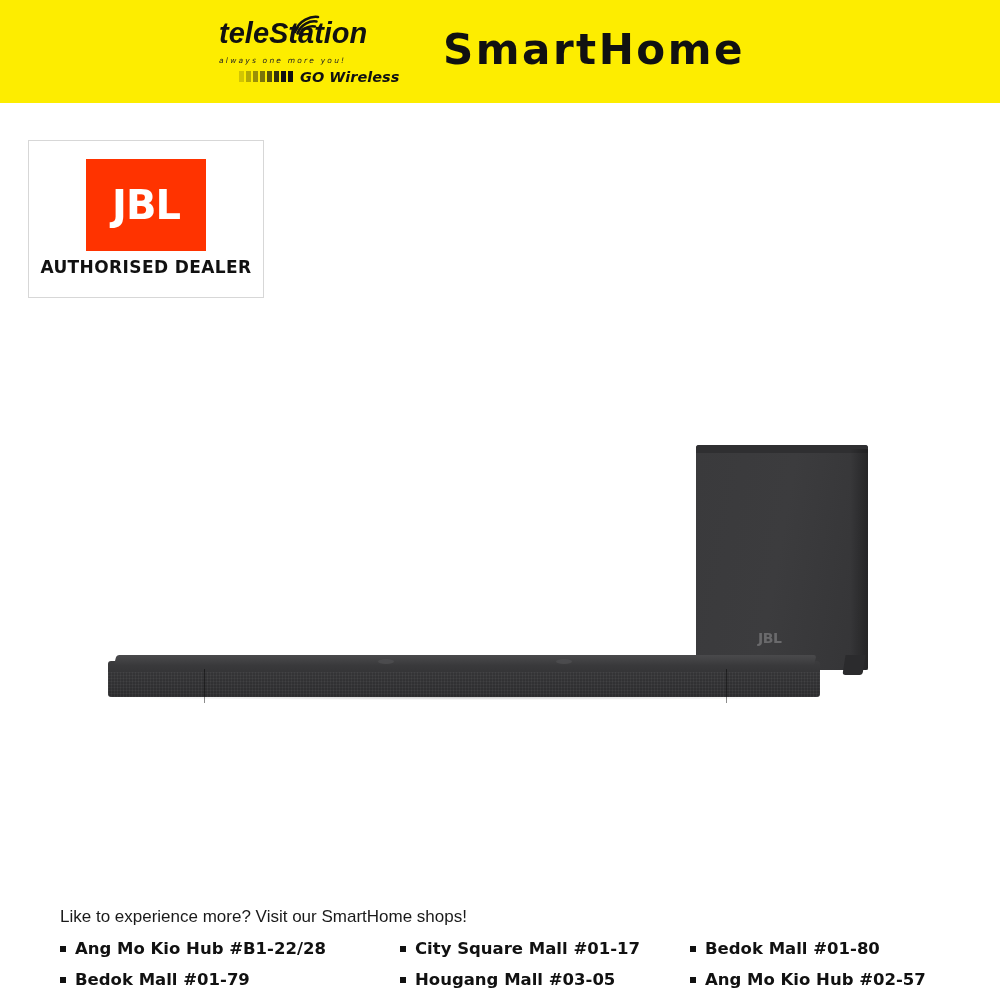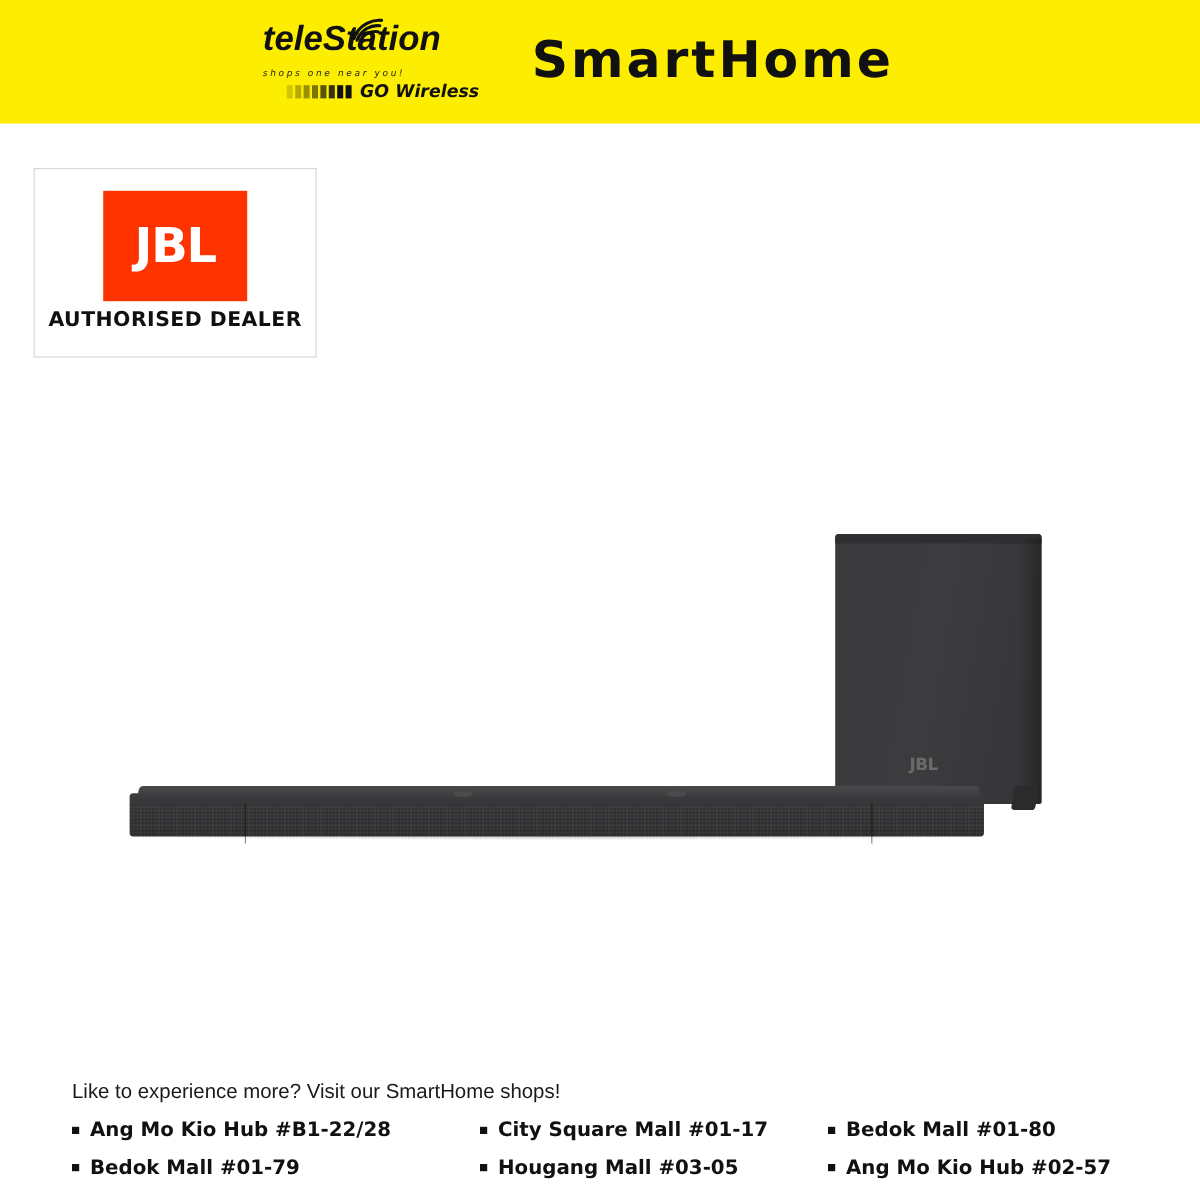--- a/index.html
+++ b/index.html
@@ -278,20 +278,21 @@
     left: 0;
     top: 900px;
     width: 1000px;
     padding-left: 60px;
   }
   .footer-head {
     font-family: "Liberation Sans", sans-serif;
     font-size: 17px;
     color: #1a1a1a;
     margin-bottom: 12px;
+    margin-top: 7px;
   }
   .shop-grid {
     display: grid;
     grid-template-columns: 340px 290px 300px;
     row-gap: 12px;
   }
   .shop-item {
     display: flex;
     align-items: center;
     gap: 9px;
@@ -323,21 +324,21 @@
           <svg width="30" height="24" viewBox="0 0 30 24">
             <g fill="none" stroke="#111111" stroke-width="2.6" stroke-linecap="round">
               <path d="M4 20 C8 8, 20 4, 27 5"></path>
               <path d="M6.5 21.5 C10 12, 19 8.5, 25.5 9.5"></path>
               <path d="M9 22.5 C12 16, 18.5 13.5, 24 14.5"></path>
             </g>
             <circle cx="10.5" cy="21.5" r="2.2" fill="#111111"></circle>
           </svg>
         </span>
         <div class="logo-rule"></div>
-        <div class="logo-sub">shops one near you!</div>
+        <div class="logo-sub">always one more you!</div>
         <div class="logo-bottom">
           <span class="bars">
             <i></i>
               <i></i>
               <i></i>
               <i></i>
               <i></i>
               <i></i>
               <i></i>
               <i></i>

